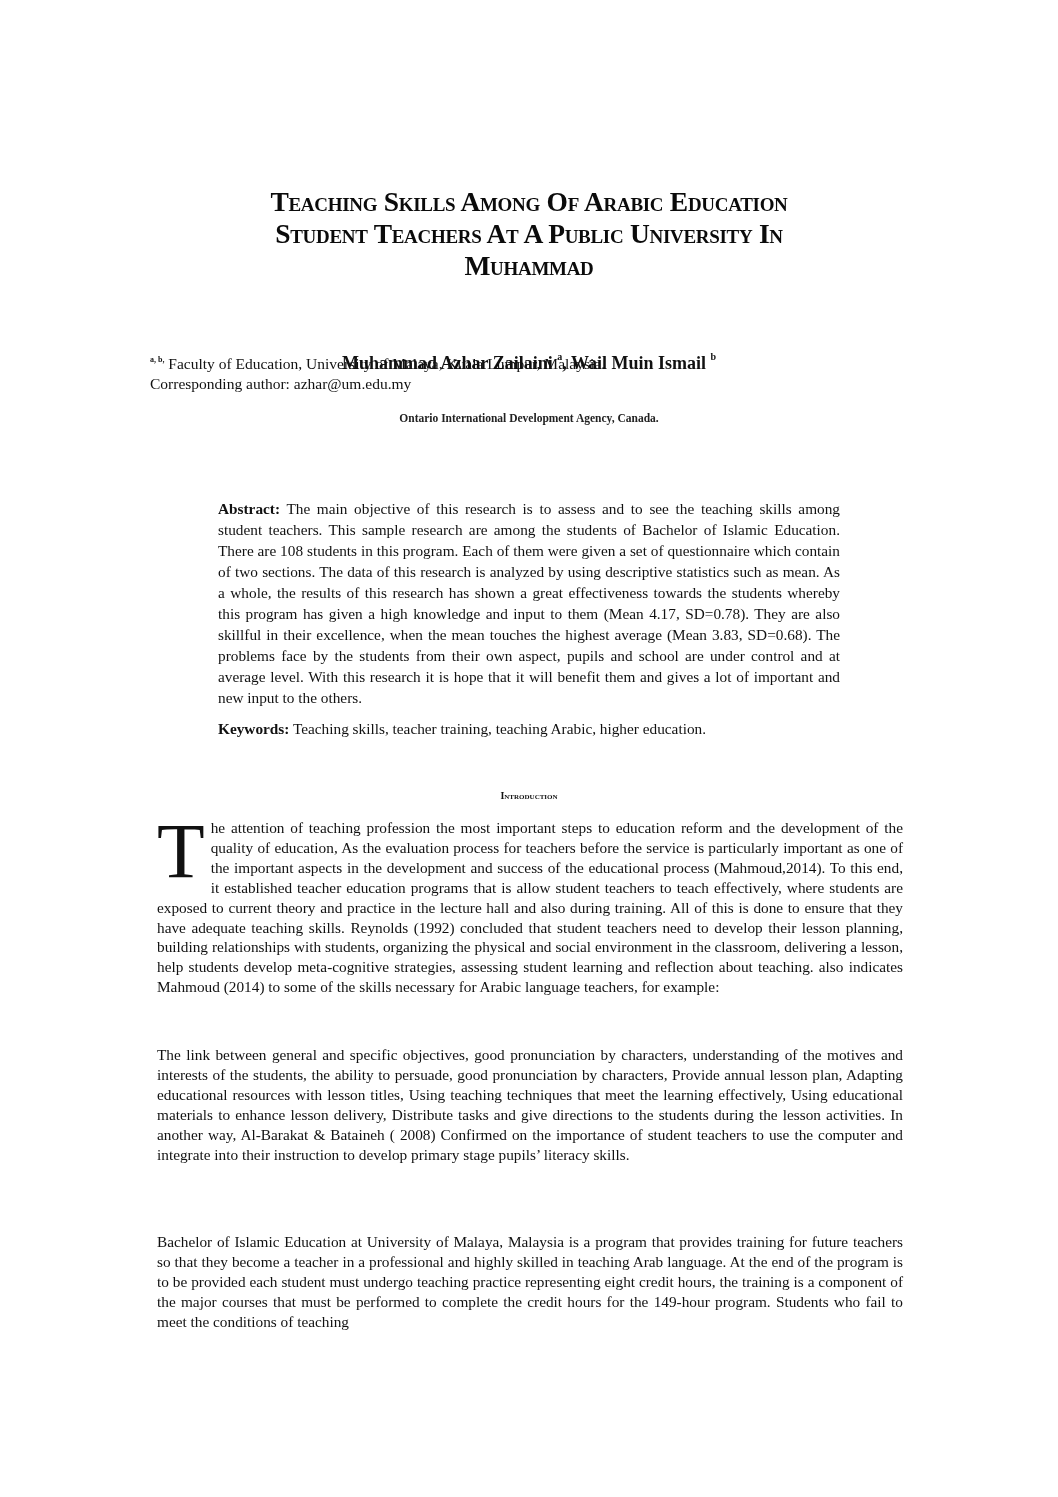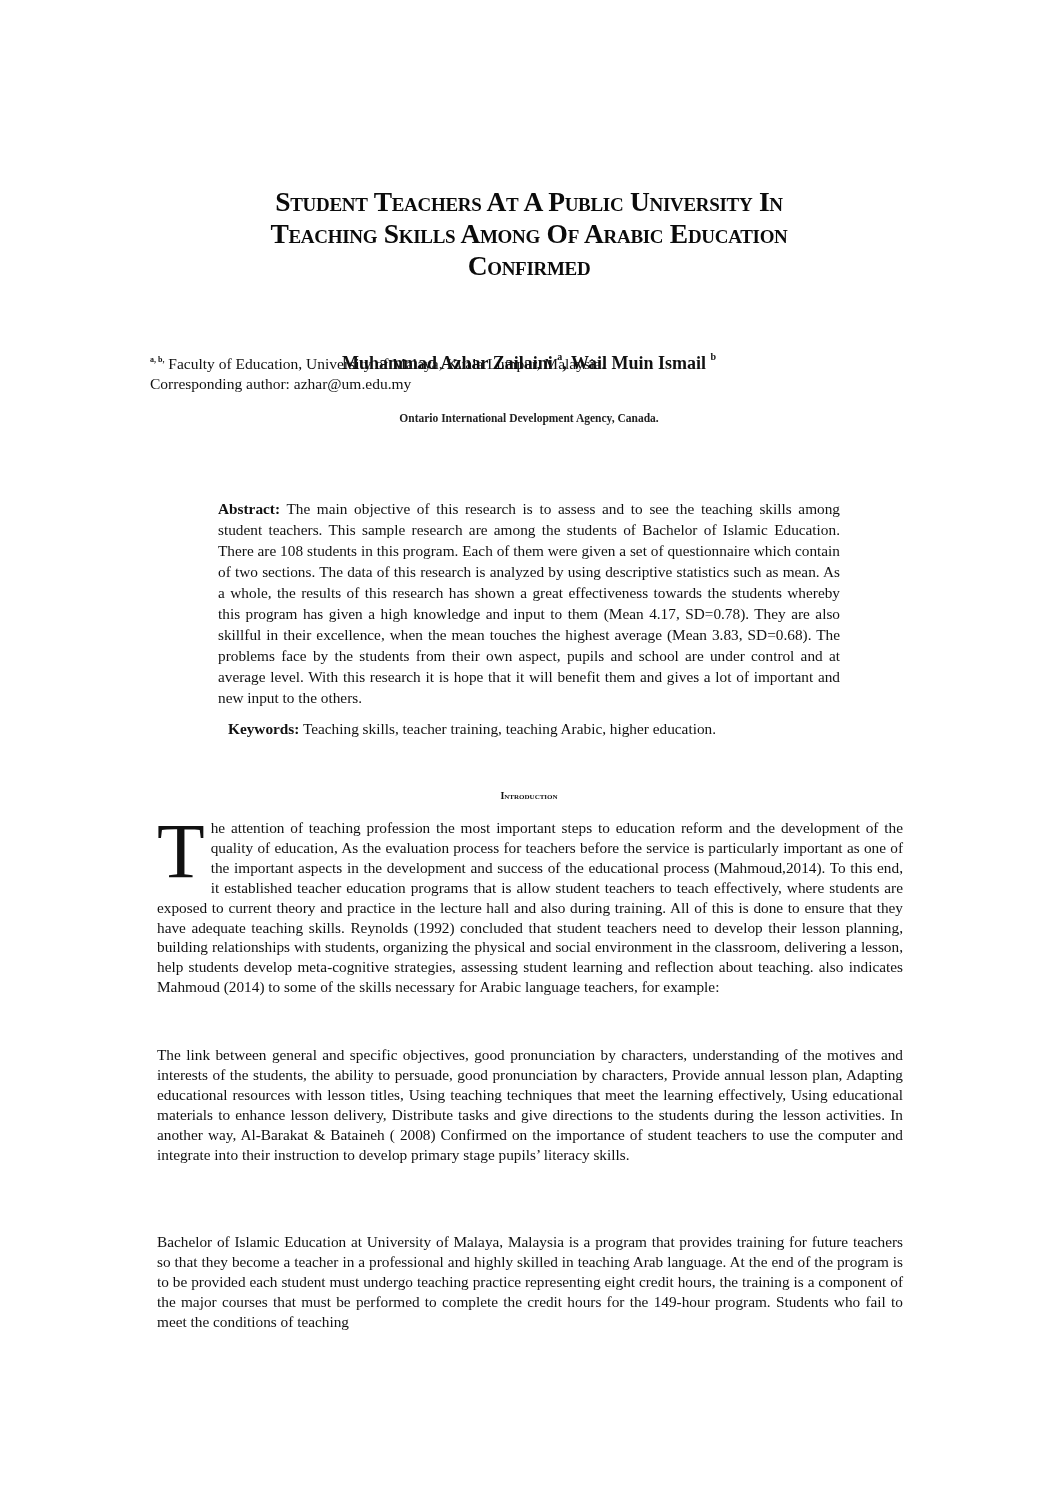--- a/index.html
+++ b/index.html
@@ -6,37 +6,37 @@
   body { width: 1058px; height: 1497px; position: relative; overflow: hidden; font-family: "Liberation Serif", "DejaVu Serif", serif; color: #111; }
   .page { position: absolute; left: 0; top: 0; width: 1058px; height: 1497px; }
   .title { position: absolute; left: 150px; width: 758px; top: 186px; text-align: center; font-weight: bold; font-size: 27.5px; line-height: 32px; font-variant: small-caps; letter-spacing: -0.3px; color: #0b0b0b; }
   .authors { position: absolute; left: 150px; width: 758px; top: 346px; text-align: center; font-weight: bold; font-size: 18px; line-height: 22px; }
   .authors sup { font-size: 10px; vertical-align: 9px; }
   .affil { position: absolute; left: 150px; width: 758px; top: 350px; text-align: left; font-size: 15.5px; line-height: 20px; }
   .affil sup { font-size: 8px; font-weight: bold; vertical-align: 7px; }
   .pubinfo { position: absolute; left: 150px; width: 758px; top: 410px; text-align: center; font-size: 11.5px; line-height: 16px; font-weight: bold; color: #222; }
   .abstract { position: absolute; left: 218px; width: 622px; top: 498px; text-align: justify; font-size: 15.3px; line-height: 21px; }
   .abstract b { font-weight: bold; }
-  .keywords { position: absolute; left: 228px; width: 622px; top: 719px; font-size: 15.3px; line-height: 19.5px; }
+  .keywords { position: absolute; left: 218px; width: 622px; top: 719px; font-size: 15.3px; line-height: 19.5px; }
   .section-heading { position: absolute; left: 150px; width: 758px; top: 790px; text-align: center; font-weight: bold; font-size: 10px; font-variant: small-caps; }
   .body-text { position: absolute; left: 157px; width: 746px; font-size: 15.3px; line-height: 19.9px; text-align: justify; }
   .p1 { top: 818px; }
   .p2 { top: 1045px; }
   .p3 { top: 1232px; }
   .dropcap { float: left; font-size: 78px; line-height: 62px; margin: 2px 6px 0 0; font-family: "Liberation Serif", serif; font-weight: normal; height: 62px; }
 </style>
 </head>
 <body>
 
 <div class="page">
 
   <div class="title">
+    <div>Teaching Skills Among Of Arabic Education</div>
     <div>Student Teachers At A Public University In</div>
-    <div>Teaching Skills Among Of Arabic Education</div>
-    <div>Confirmed</div>
+    <div>Muhammad</div>
   </div>
 
   <div class="authors">
     <span>Muhammad Azhar Zailaini</span>
     <sup>a</sup><span>, </span><span>Wail Muin Ismail</span>
     <sup>b</sup>
   </div>
 
   <div class="affil">
     <div>

